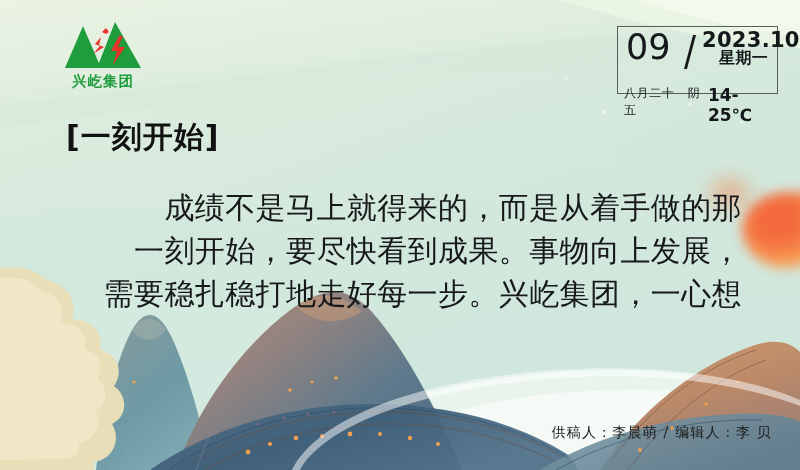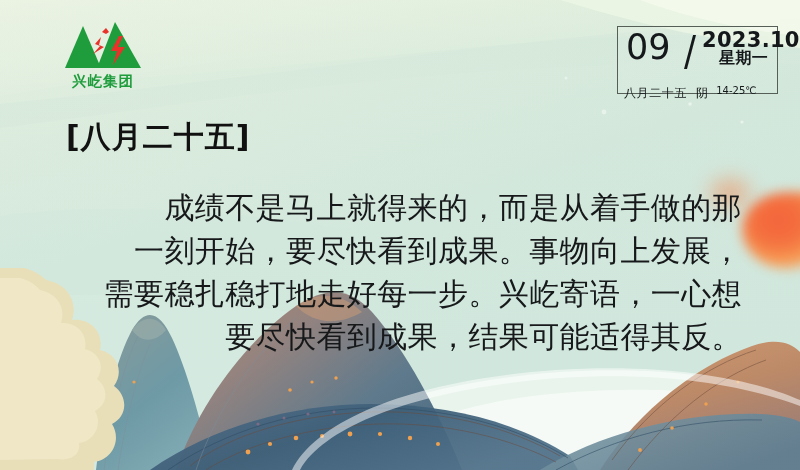--- a/index.html
+++ b/index.html
@@ -89,21 +89,21 @@
   }
   #datebox .bot{
     position:absolute; left:0; top:42px; width:161px;
     display:flex; align-items:flex-start;
     font-size:12px; color:#14181a; letter-spacing:.2px;
     padding:0 6px;
     margin-top:16px;
   }
   #lunar{ margin-right:9px; letter-spacing:.6px; }
   #weather{ margin-right:8px; }
-  #temp{ font-size:10px; letter-spacing:0; }
+  #temp{ font-size:17px; letter-spacing:0;font-weight:bold; }
   
   #title{
     position:absolute; left:66px; top:118px;
     font-size:30px; font-weight:bold; color:#111;
     letter-spacing:1px;
     line-height:38px;
   }
   #body{
     position:absolute; left:66px; top:186px;
     width:676px;
@@ -293,23 +293,23 @@
       <span id="ym">2023.10</span>
       <span id="weekday">星期一</span>
     </div>
     <div class="bot">
       <span id="lunar">八月二十五</span>
       <span id="weather">阴</span>
       <span id="temp">14-25℃</span>
     </div>
   </div>
 
-  <div id="title">[八月二十五]</div>
+  <div id="title">[一刻开始]</div>
 
   <div id="body">
     <span class="ln first">成绩不是马上就得来的，而是从着手做的那</span>
     <span class="ln">一刻开始，要尽快看到成果。事物向上发展，</span>
-    <span class="ln">需要稳扎稳打地走好每一步。兴屹寄语，一心想</span>
-    <span class="ln">要尽快看到成果，结果可能适得其反。</span>
+    <span class="ln">需要稳扎稳打地走好每一步。兴屹集团，一心想</span>
   </div>
 
+  <div id="credits">供稿人：李晨萌 / 编辑人：李 贝</div>
 
 </div>
 
 </body></html>

